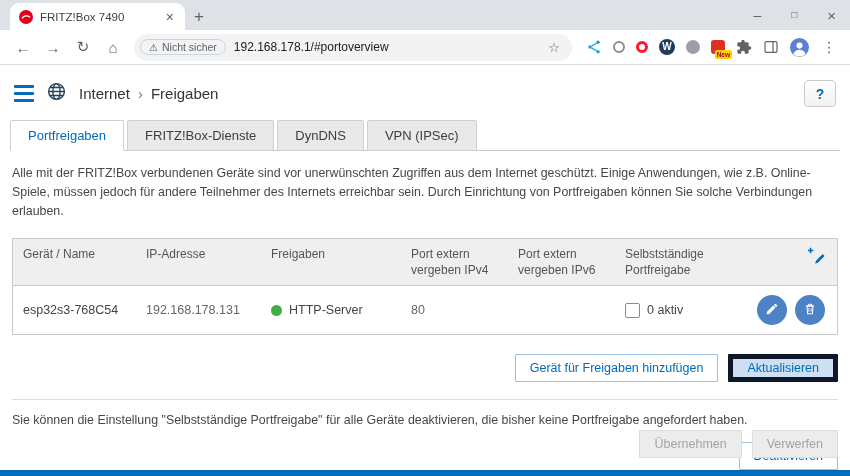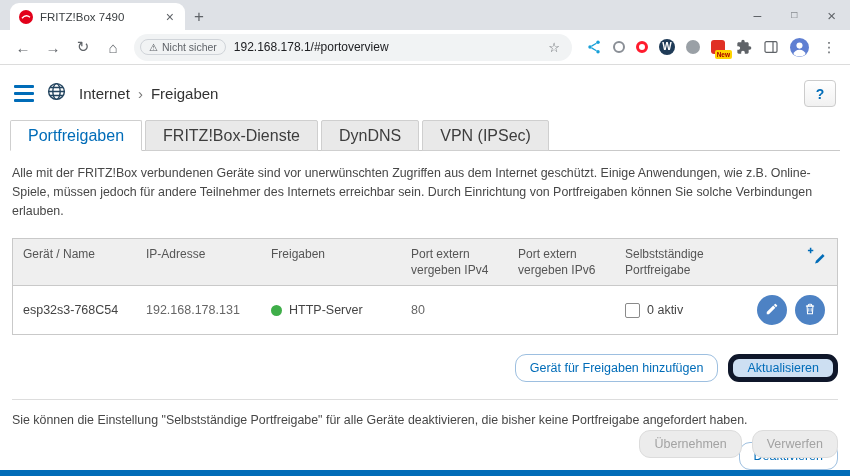--- a/index.html
+++ b/index.html
@@ -40,21 +40,21 @@
   .page { position:relative; height:405px; background:#fff; }
   .page-header { display:flex; align-items:center; gap:12px; padding:15px 14px 9px 14px; }
   .hamburger { width:20px; display:flex; flex-direction:column; gap:4px; cursor:pointer; }
   .hamburger span { display:block; height:3px; background:#006cb8; border-radius:1px; }
   .breadcrumb { display:flex; align-items:flex-start; gap:8px; font-size:15px; color:#333; }
   .crumb-link { cursor:pointer; }
   .crumb-sep { color:#777; font-size:15px; }
   .help-btn { margin-left:auto; width:32px; height:27px; border:1px solid #ccc; border-radius:4px; background:linear-gradient(#ffffff,#f1f1f1); color:#006cb8; font-size:14px; font-weight:bold; display:flex; align-items:center; justify-content:center; cursor:pointer; }
 
   .ui-tabs { display:flex; align-items:flex-end; gap:3px; margin:4px 10px 0 10px; border-bottom:1px solid #c9c9c9; }
-  .ui-tab { height:31px; line-height:29px; padding:0 17px; font-size:16px; color:#3d3d3d; background:#e9e9e9; border:1px solid #cfcfcf; border-radius:2px 2px 0 0; margin-bottom:-1px; cursor:pointer; white-space:nowrap; }
+  .ui-tab { height:31px; line-height:29px; padding:0 17px; font-size:13px; color:#3d3d3d; background:#e9e9e9; border:1px solid #cfcfcf; border-radius:2px 2px 0 0; margin-bottom:-1px; cursor:pointer; white-space:nowrap; }
   .ui-tab.active { background:#fff; color:#006cb8; border-bottom-color:#fff; }
 
   .intro { margin:13px 12px 14px 12px; font-size:12.4px; color:#474747; line-height:1.55; }
 
   .ptable { margin:16px 12px; border:1px solid #c9c9c9; }
   .thead, .trow { display:grid; grid-template-columns:123px 125px 140px 107px 107px 118px 1fr; }
   .thead { background:#efefef; border-bottom:1px solid #c9c9c9; color:#555; font-size:12px; }
   .th { padding:7px 10px; line-height:1.35; }
   .th-actions { display:flex; justify-content:flex-end; align-items:flex-start; padding:7px 10px; }
   .edit-cols { cursor:pointer; }
@@ -62,21 +62,21 @@
   .td { padding:8px 10px; }
   .muted { color:#666; }
   .service { display:flex; align-items:center; gap:7px; }
   .dot { width:11px; height:11px; border-radius:50%; background:#3fae49; flex:0 0 11px; }
   .cbcell { display:flex; gap:7px; }
   .cb { width:15px; height:15px; border:1px solid #8a8a8a; border-radius:2px; background:#fff; cursor:pointer; flex:0 0 15px; }
   .actions { display:flex; justify-content:flex-end; gap:8px; padding-right:12px; }
   .circle-btn { width:30px; height:30px; border-radius:50%; border:none; background:#4d82c4; display:flex; align-items:center; justify-content:center; cursor:pointer; }
 
   .btn-row { display:flex; justify-content:flex-end; gap:10px; margin:19px 12px 0 12px; }
-  .btn { height:28px; padding:0 14px; font-size:12.5px; border-radius:11px; display:flex; align-items:center; font-family:inherit; cursor:pointer; }
+  .btn { height:28px; padding:0 14px; font-size:12.5px; border-radius:1px; display:flex; align-items:center; font-family:inherit; cursor:pointer; }
   .btn-outline { background:#fff; border:1px solid #9dbfe0; color:#006cb8; }
   .btn-light { background:#cddff2; border:5px solid #0f172a; color:#006cb8; }
   .btn-disabled { background:#ececec; border:1px solid #dcdcdc; color:#a3a3a3; cursor:default; }
 
   .divider { margin:17px 12px 0 12px; border-top:1px solid #ddd; }
   .note { margin:11px 12px 0 12px; font-size:12.4px; color:#474747; line-height:1.5; }
   .deact-row { display:flex; justify-content:flex-end; margin:12px 12px 0 12px; }
   .bottom-actions { position:absolute; right:12px; bottom:12px; display:flex; gap:10px; }
   .footerbar { position:absolute; left:0; right:0; bottom:0; height:6px; background:#006cb8; }
 </style>

